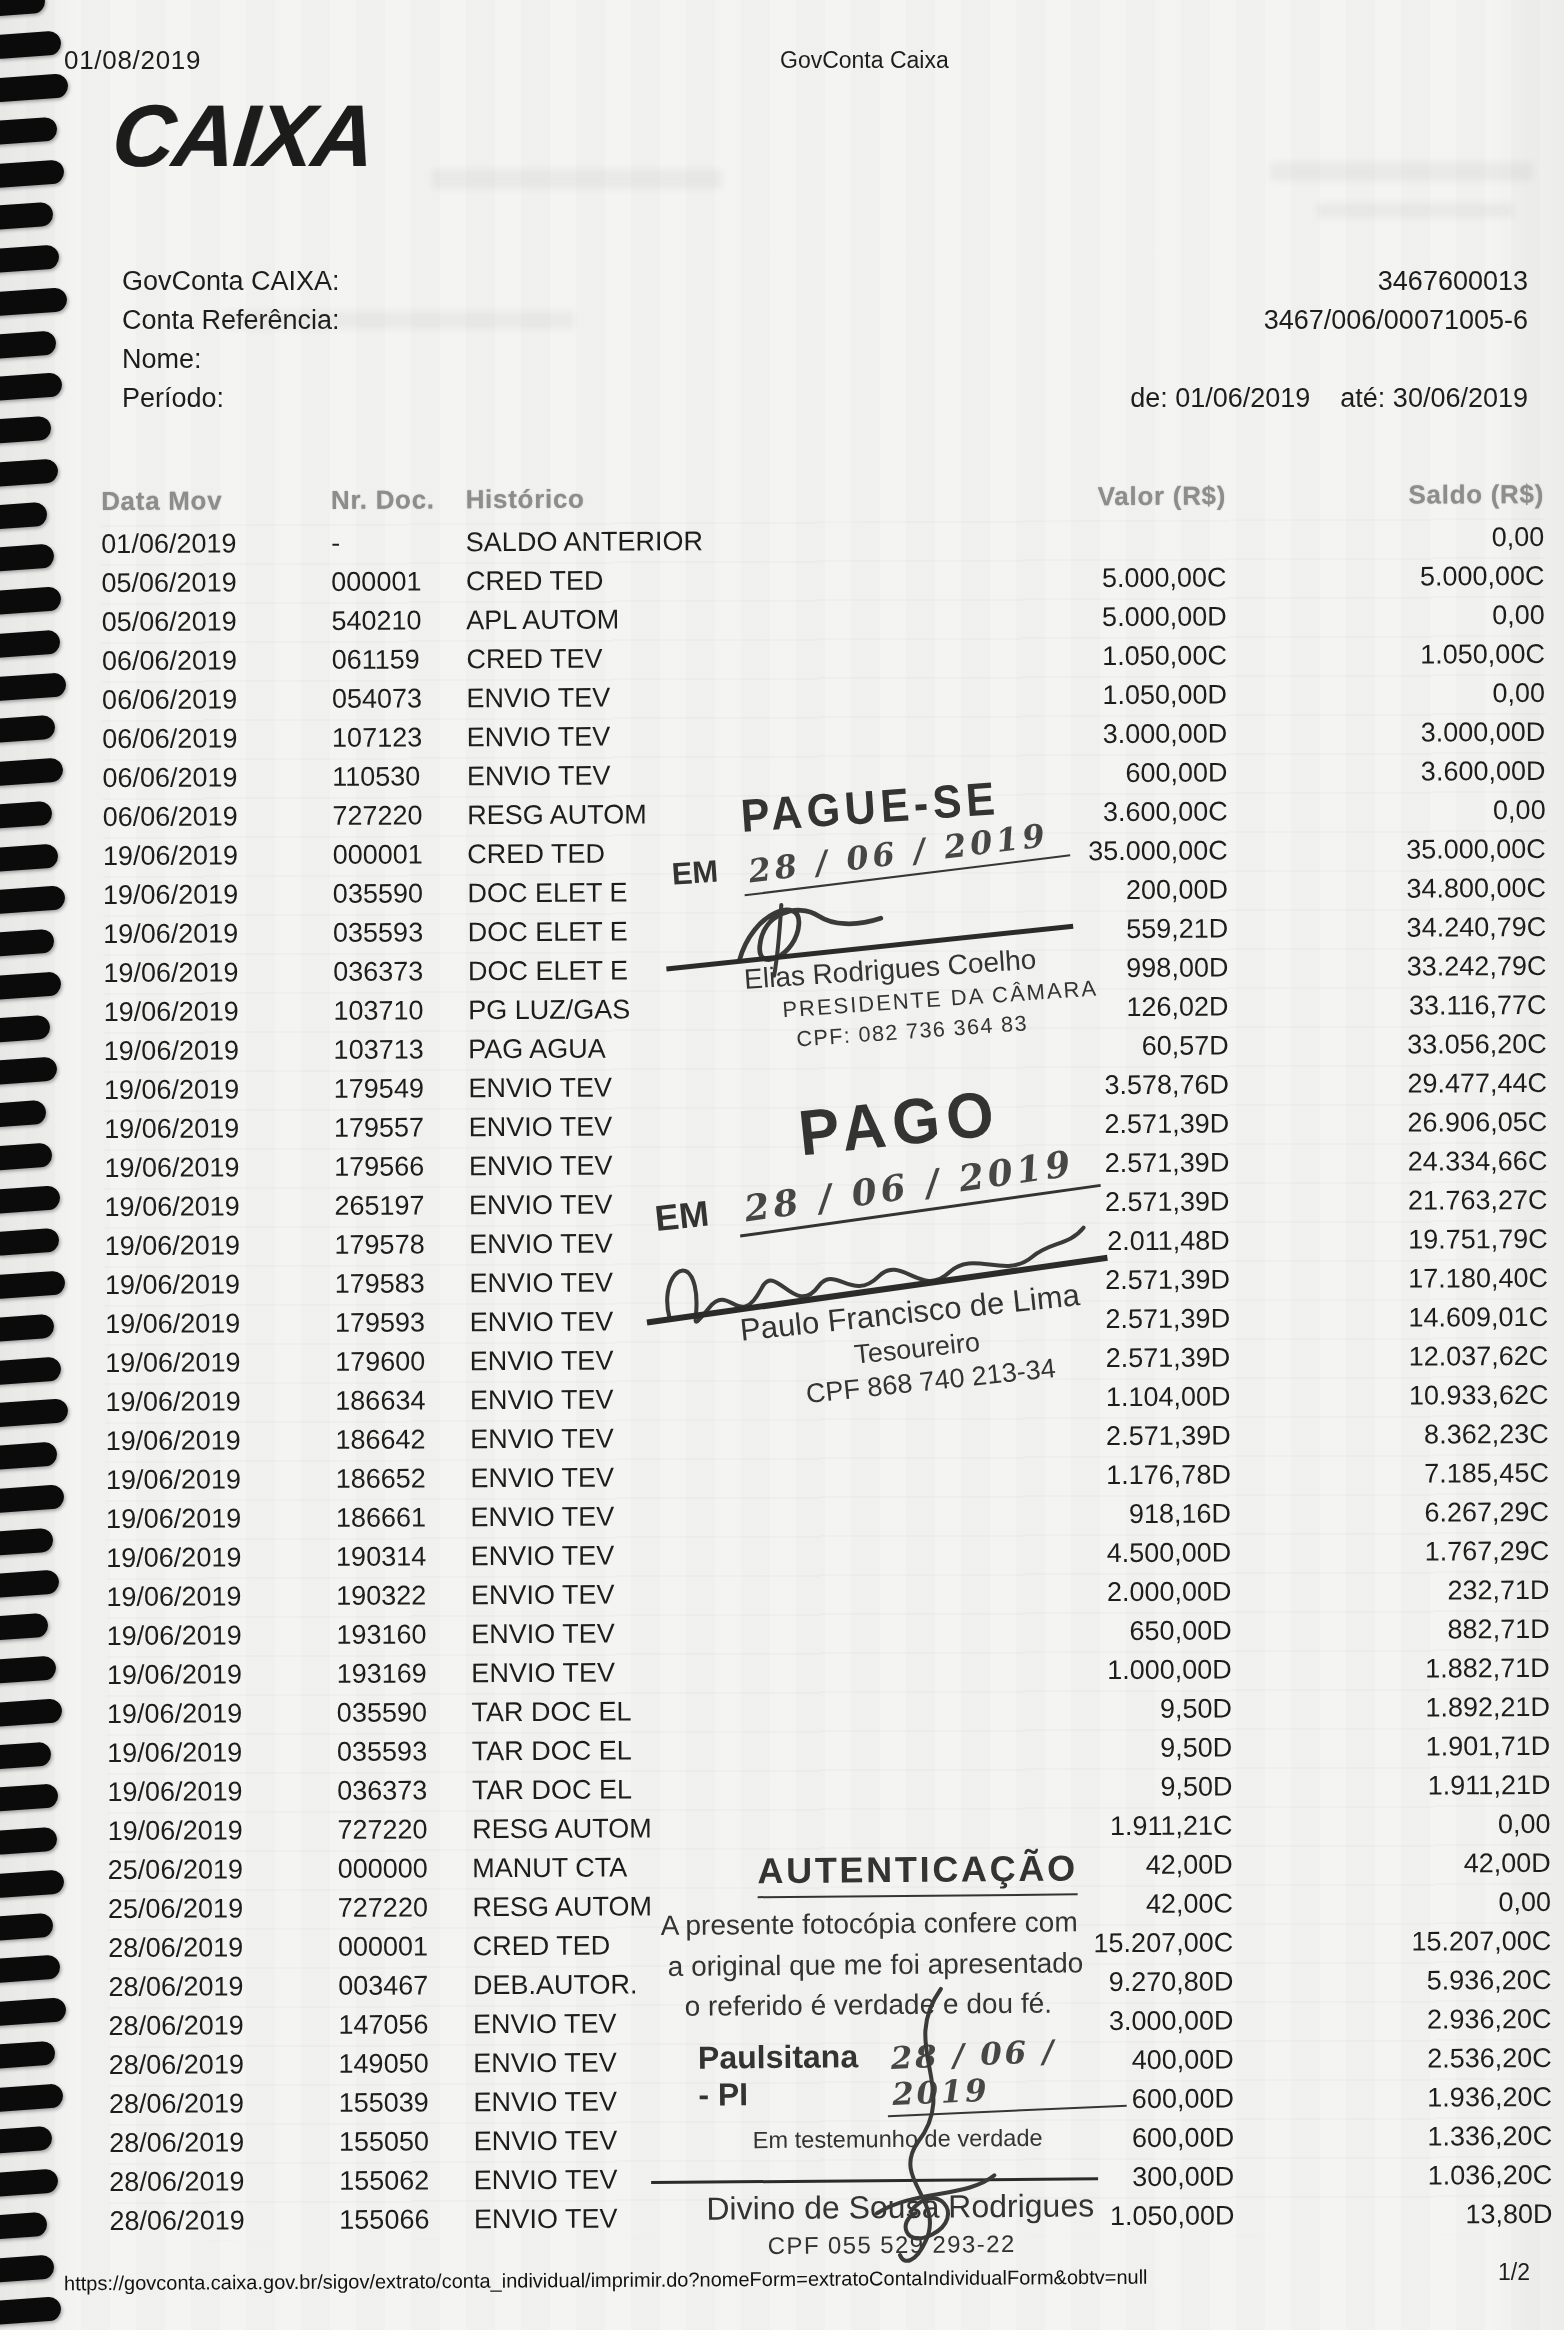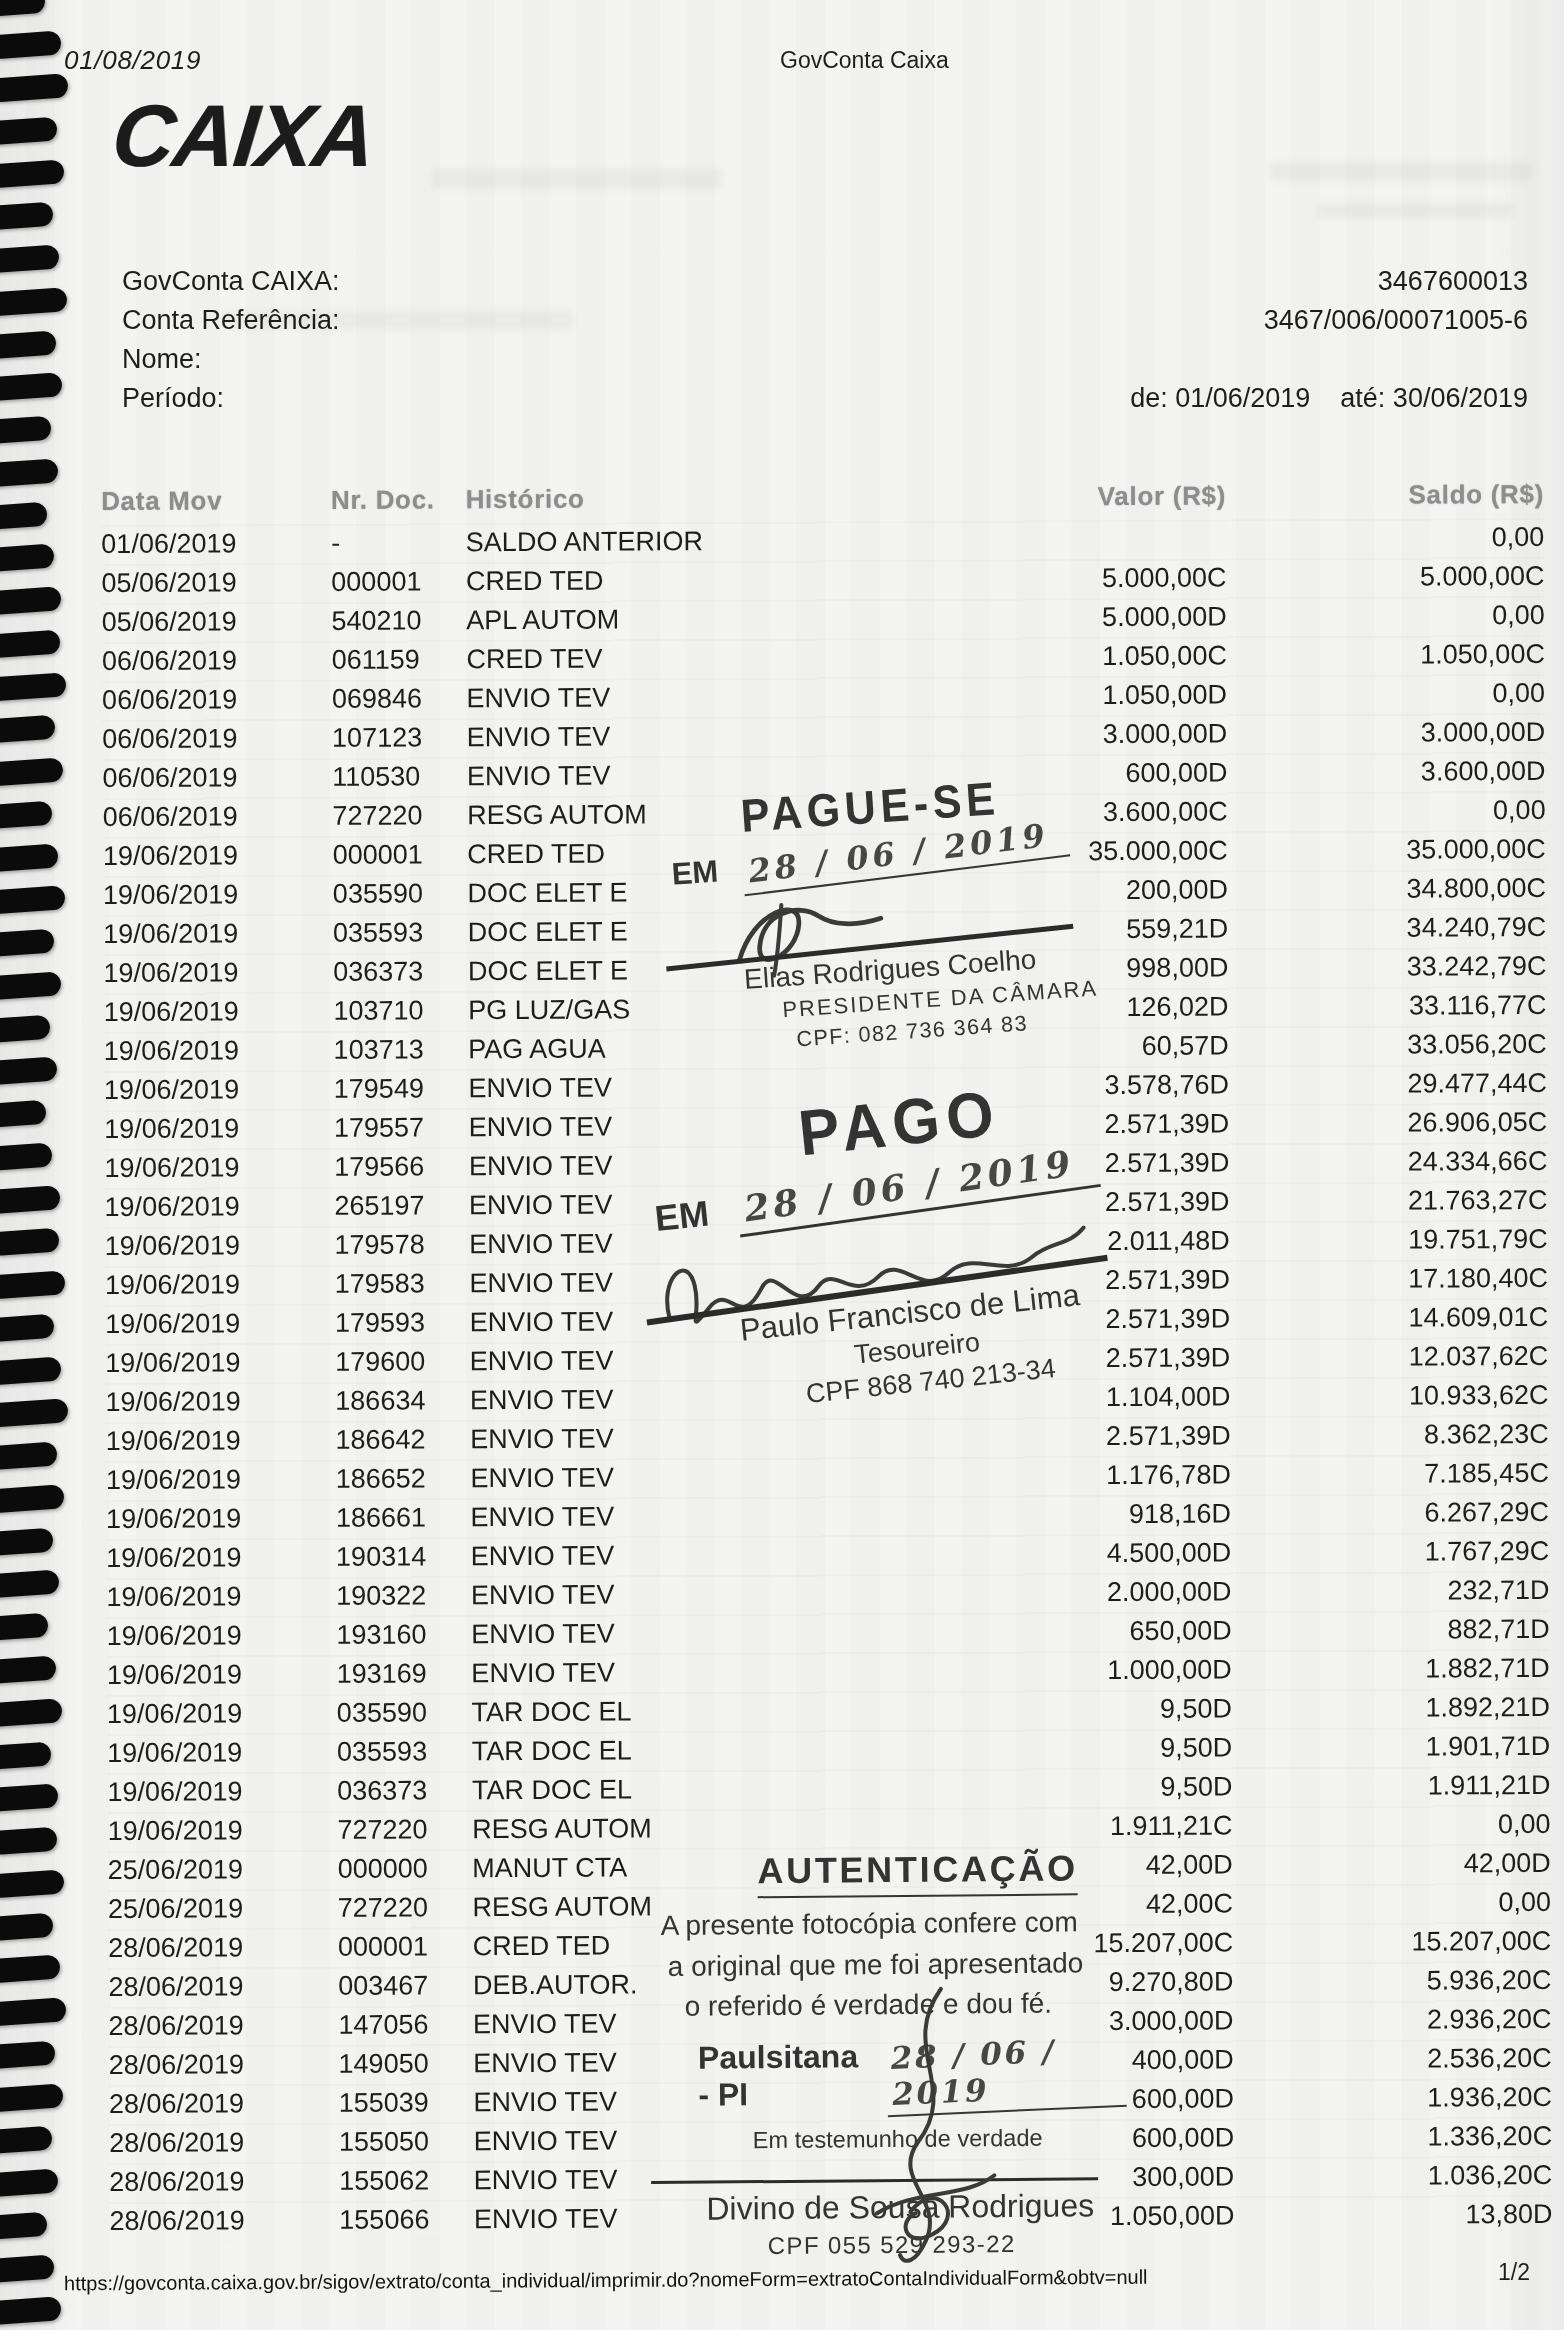--- a/index.html
+++ b/index.html
@@ -12,21 +12,21 @@
     font-family:"Liberation Sans", sans-serif;
     color:#1d1d1d;
   }
   
   #binding{position:absolute;left:0;top:0;width:115px;height:2330px;z-index:6;}
   .tooth{position:absolute;height:24px;background:#0b0b0b;border-radius:12px;
          transform:rotate(-4deg);box-shadow:1.4px 2px 3.4px rgba(0,0,0,0.30);}
   
   .ghost{position:absolute;background:#555;opacity:0.06;filter:blur(3.4px);border-radius:4px;z-index:1;}
   
-  .scan-date{position:absolute;left:64px;top:45px;font-size:26px;letter-spacing:0.7px;z-index:2;font-style:italic;}
+  .scan-date{position:absolute;left:64px;top:45px;font-size:26px;letter-spacing:0.7px;z-index:2;}
   .app-title{position:absolute;left:780px;top:47px;font-size:23px;z-index:2;}
   .logo{position:absolute;left:113px;top:86px;font-size:86px;font-weight:900;font-style:italic;
         letter-spacing:-1.4px;transform:skewX(-6deg) scaleY(1.02);color:#1c1c1c;z-index:2;
         text-shadow:0.7px 0.7px 0 rgba(40,40,40,.6);}
   .doc-title{position:absolute;left:120px;top:203px;font-size:35px;color:#101010;z-index:2;}
   #meta{position:absolute;left:122px;top:262px;width:1406px;z-index:2;}
   .meta-row{display:flex;justify-content:space-between;height:39px;align-items:center;}
   .meta-label{font-size:27px;}
   .meta-value{font-size:27px;text-align:right;}
   
@@ -214,21 +214,21 @@
         </div>
         <div class="trow grid">
           <span class="c0">06/06/2019</span>
           <span class="c1">061159</span>
           <span class="c2">CRED TEV</span>
           <span class="c3">1.050,00C</span>
           <span class="c4">1.050,00C</span>
         </div>
         <div class="trow grid">
           <span class="c0">06/06/2019</span>
-          <span class="c1">069846</span>
+          <span class="c1">054073</span>
           <span class="c2">ENVIO TEV</span>
           <span class="c3">1.050,00D</span>
           <span class="c4">0,00</span>
         </div>
         <div class="trow grid">
           <span class="c0">06/06/2019</span>
           <span class="c1">107123</span>
           <span class="c2">ENVIO TEV</span>
           <span class="c3">3.000,00D</span>
           <span class="c4">3.000,00D</span>

